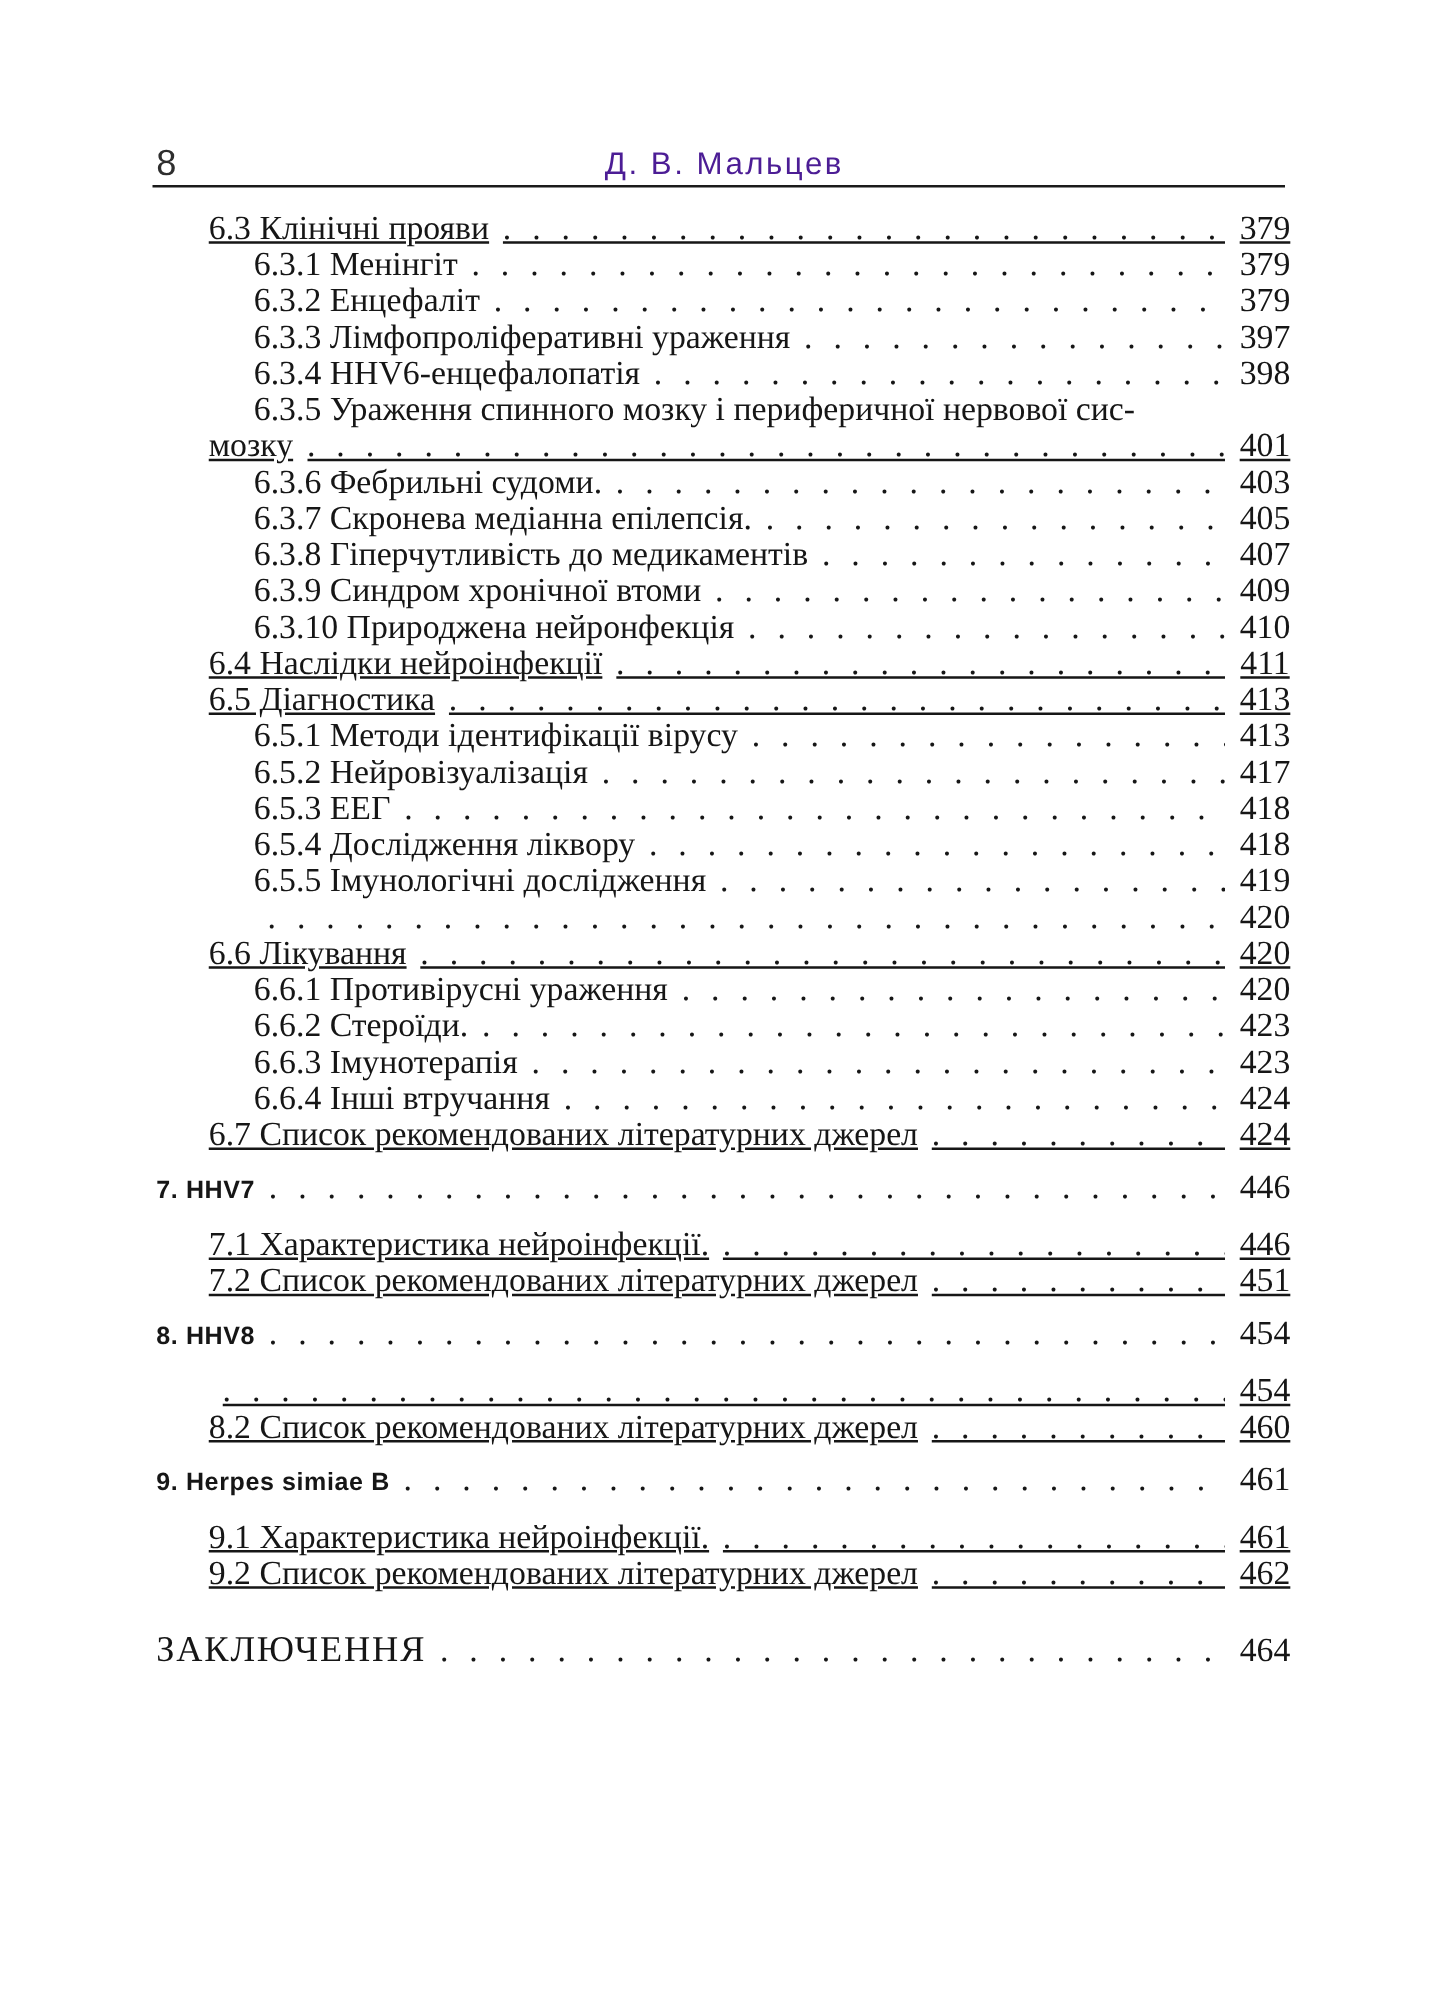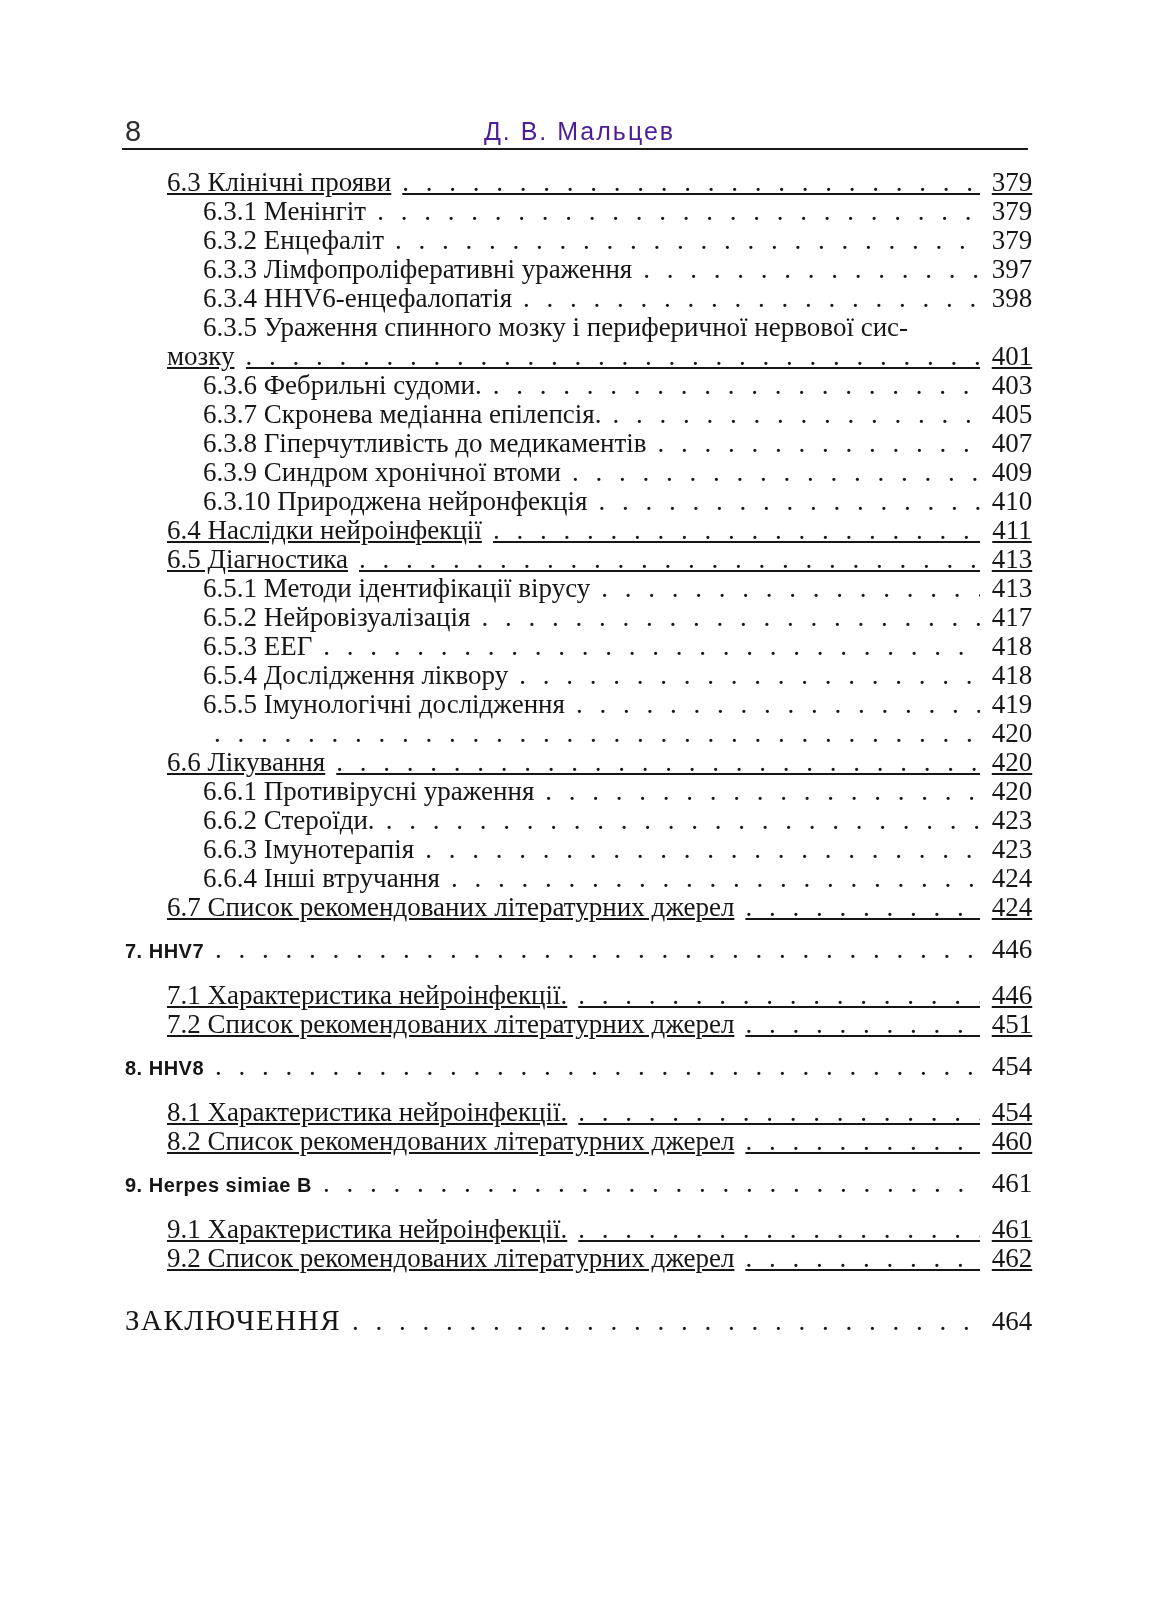--- a/index.html
+++ b/index.html
@@ -258,21 +258,20 @@
         <span class="title">7.2 Список рекомендованих літературних джерел</span>
         <span class="leader">. . . . . . . . . . . . . . . . . . . . . . . . . . . . . . . . . . . . . . . . . . . . . . . . . . . . . . . . . . . . . . . . . . . . . . . . . . . . . . . . . . . . . . . . . . </span>
         <span class="pagenum">451</span>
       </div>
       <div class="row chapter">
         <span class="title">8. HHV8</span>
         <span class="leader">. . . . . . . . . . . . . . . . . . . . . . . . . . . . . . . . . . . . . . . . . . . . . . . . . . . . . . . . . . . . . . . . . . . . . . . . . . . . . . . . . . . . . . . . . . </span>
         <span class="pagenum">454</span>
       </div>
       <div class="row section">
-        <span class="title">8.1 Характеристика нейроінфекції.</span>
         <span class="leader">. . . . . . . . . . . . . . . . . . . . . . . . . . . . . . . . . . . . . . . . . . . . . . . . . . . . . . . . . . . . . . . . . . . . . . . . . . . . . . . . . . . . . . . . . . </span>
         <span class="pagenum">454</span>
       </div>
       <div class="row section">
         <span class="title">8.2 Список рекомендованих літературних джерел</span>
         <span class="leader">. . . . . . . . . . . . . . . . . . . . . . . . . . . . . . . . . . . . . . . . . . . . . . . . . . . . . . . . . . . . . . . . . . . . . . . . . . . . . . . . . . . . . . . . . . </span>
         <span class="pagenum">460</span>
       </div>
       <div class="row chapter">
         <span class="title">9. Herpes simiae B</span>

